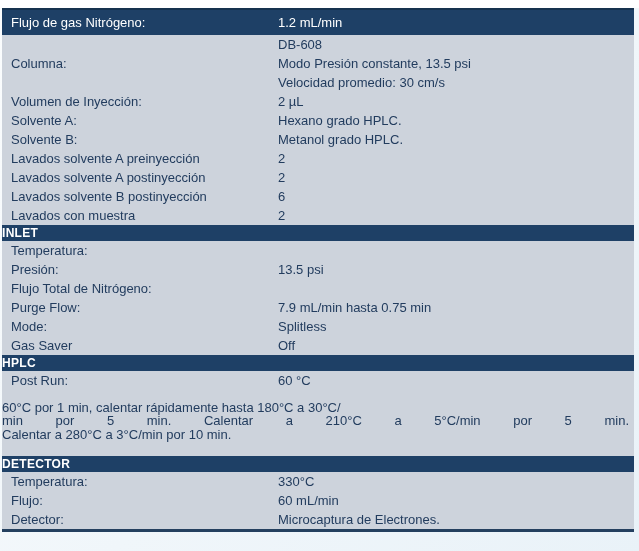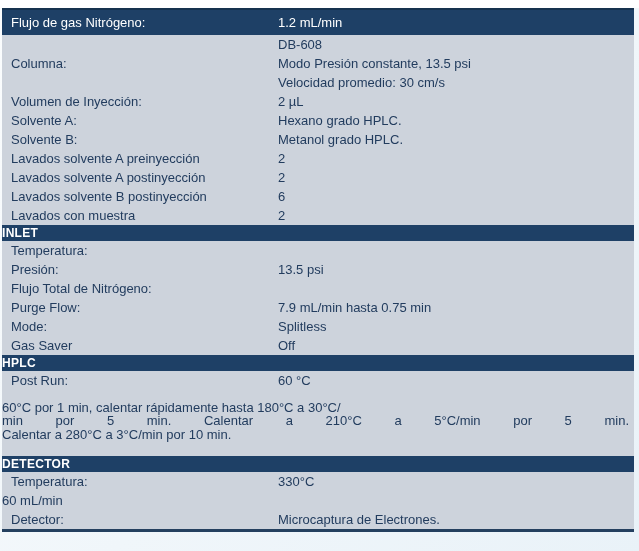--- a/index.html
+++ b/index.html
@@ -155,20 +155,21 @@
           </div>
         </div>
         <div class="band">DETECTOR</div>
         <div class="r">
           <div class="lab">Temperatura:</div>
           <div class="val">
             <div class="line">330°C</div>
           </div>
         </div>
         <div class="r">
+          <div class="lab">Flujo:</div>
           <div class="val">
             <div class="line">60 mL/min</div>
           </div>
         </div>
         <div class="r">
           <div class="lab">Detector:</div>
           <div class="val">
             <div class="line">Microcaptura de Electrones.</div>
           </div>
         </div>

